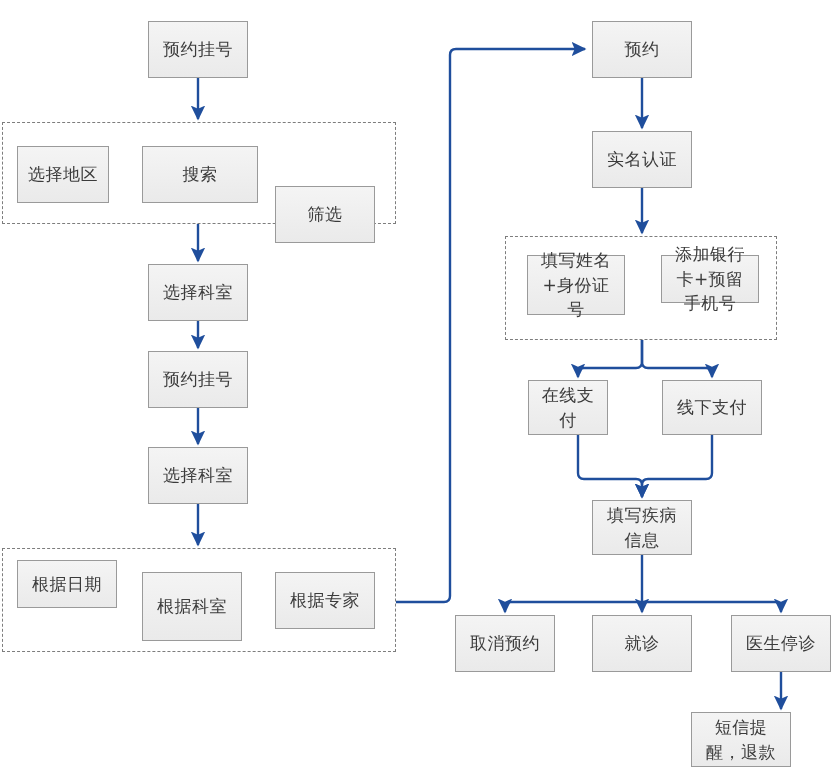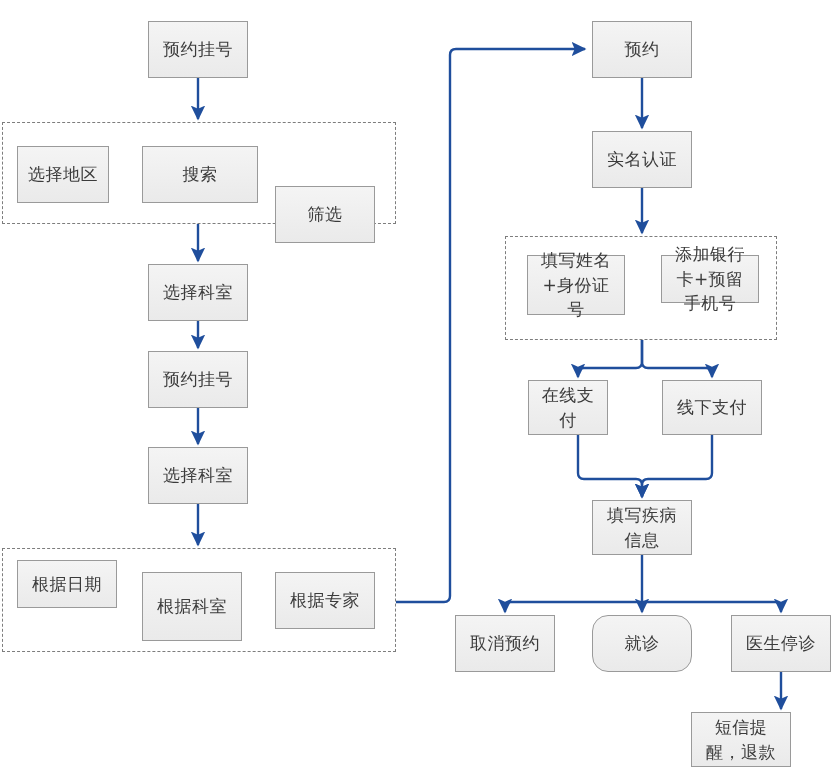--- a/index.html
+++ b/index.html
@@ -137,21 +137,21 @@
       </div>
       <div class="node-box" style="left: 662px; top: 380px; width: 100px; height: 55px; border-color: rgb(154, 154, 154); background: linear-gradient(rgb(244, 244, 244) 0%, rgb(234, 234, 234) 100%); color: rgb(59, 59, 59);">
         <span class="node-label">线下支付</span>
       </div>
       <div class="node-box" style="left: 592px; top: 500px; width: 100px; height: 55px; border-color: rgb(154, 154, 154); background: linear-gradient(rgb(244, 244, 244) 0%, rgb(234, 234, 234) 100%); color: rgb(59, 59, 59);">
         <span class="node-label">填写疾病信息</span>
       </div>
       <div class="node-box" style="left: 455px; top: 615px; width: 100px; height: 57px; border-color: rgb(154, 154, 154); background: linear-gradient(rgb(244, 244, 244) 0%, rgb(234, 234, 234) 100%); color: rgb(59, 59, 59);">
         <span class="node-label">取消预约</span>
       </div>
-      <div class="node-box" style="left: 592px; top: 615px; width: 100px; height: 57px; border-color: rgb(154, 154, 154); background: linear-gradient(rgb(244, 244, 244) 0%, rgb(234, 234, 234) 100%); color: rgb(59, 59, 59); border-radius: 16px;">
+      <div class="node-box" style="left: 592px; top: 615px; width: 100px; height: 57px; border-color: rgb(154, 154, 154); background: linear-gradient(rgb(244, 244, 244) 0%, rgb(234, 234, 234) 100%); color: rgb(59, 59, 59);">
         <span class="node-label">就诊</span>
       </div>
       <div class="node-box" style="left: 731px; top: 615px; width: 100px; height: 57px; border-color: rgb(154, 154, 154); background: linear-gradient(rgb(244, 244, 244) 0%, rgb(234, 234, 234) 100%); color: rgb(59, 59, 59);">
         <span class="node-label">医生停诊</span>
       </div>
       <div class="node-box" style="left: 691px; top: 712px; width: 100px; height: 55px; border-color: rgb(154, 154, 154); background: linear-gradient(rgb(244, 244, 244) 0%, rgb(234, 234, 234) 100%); color: rgb(59, 59, 59);">
         <span class="node-label">短信提醒，退款</span>
       </div>
     </div>
 

